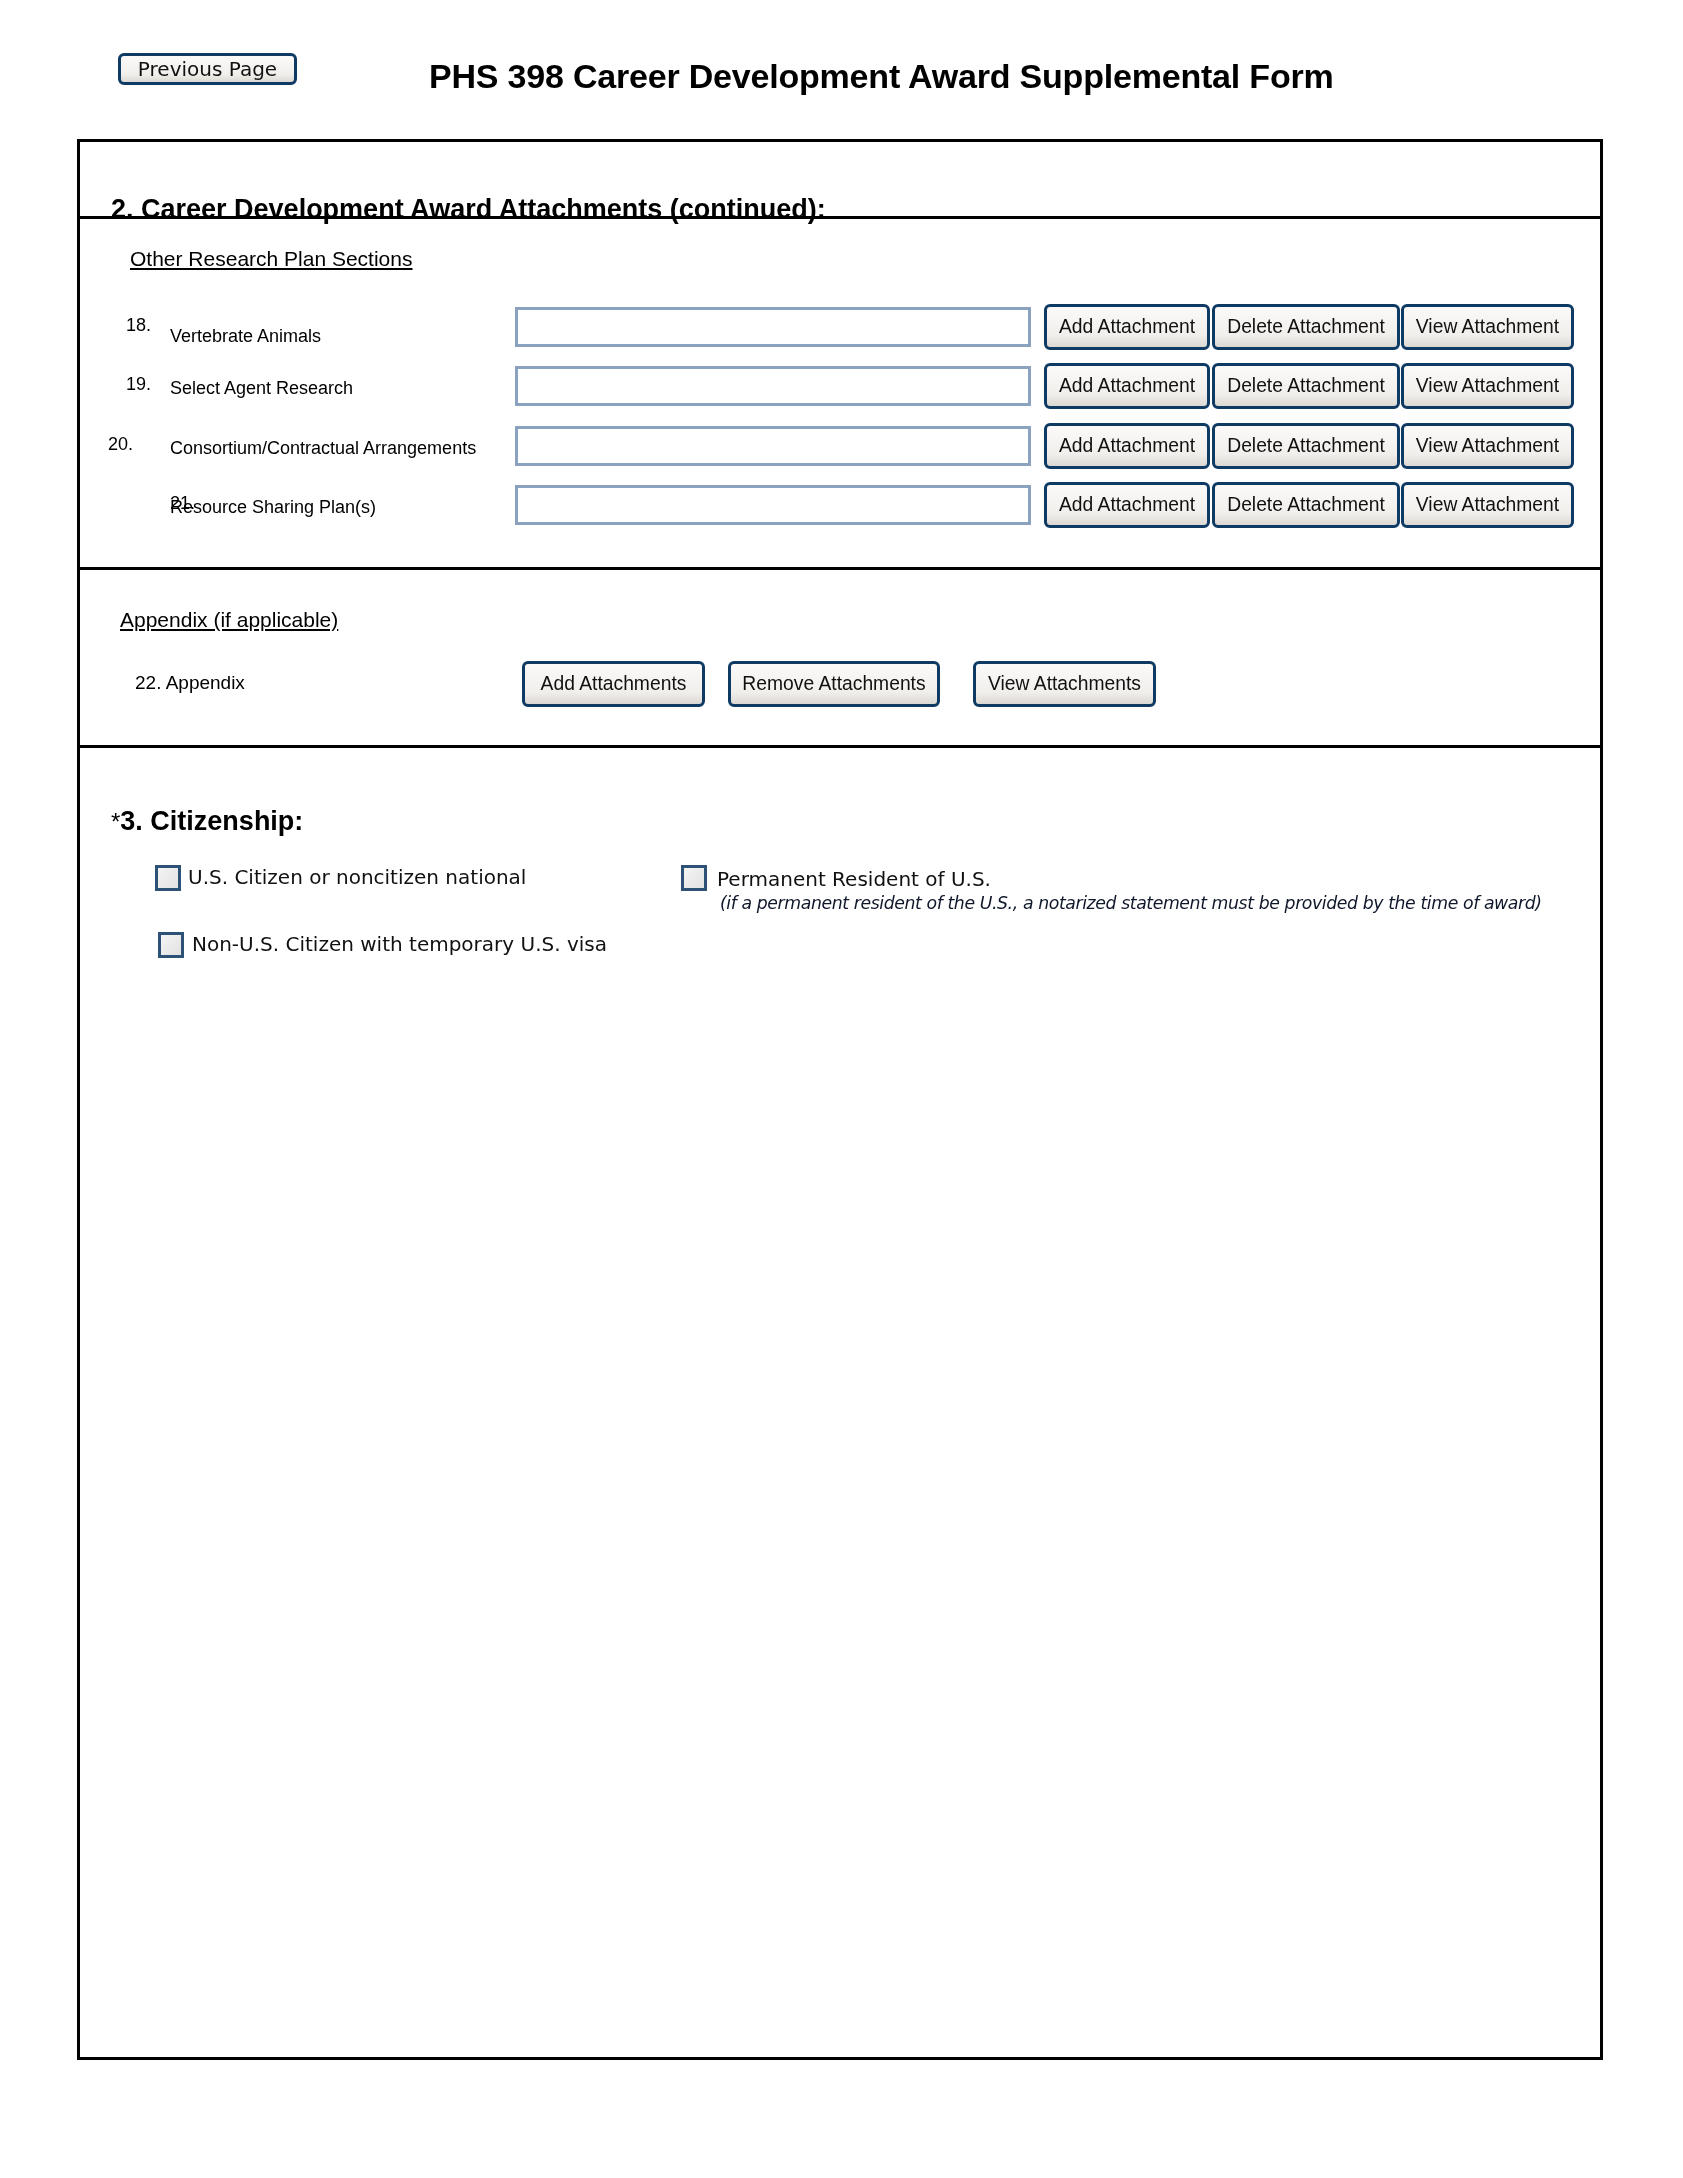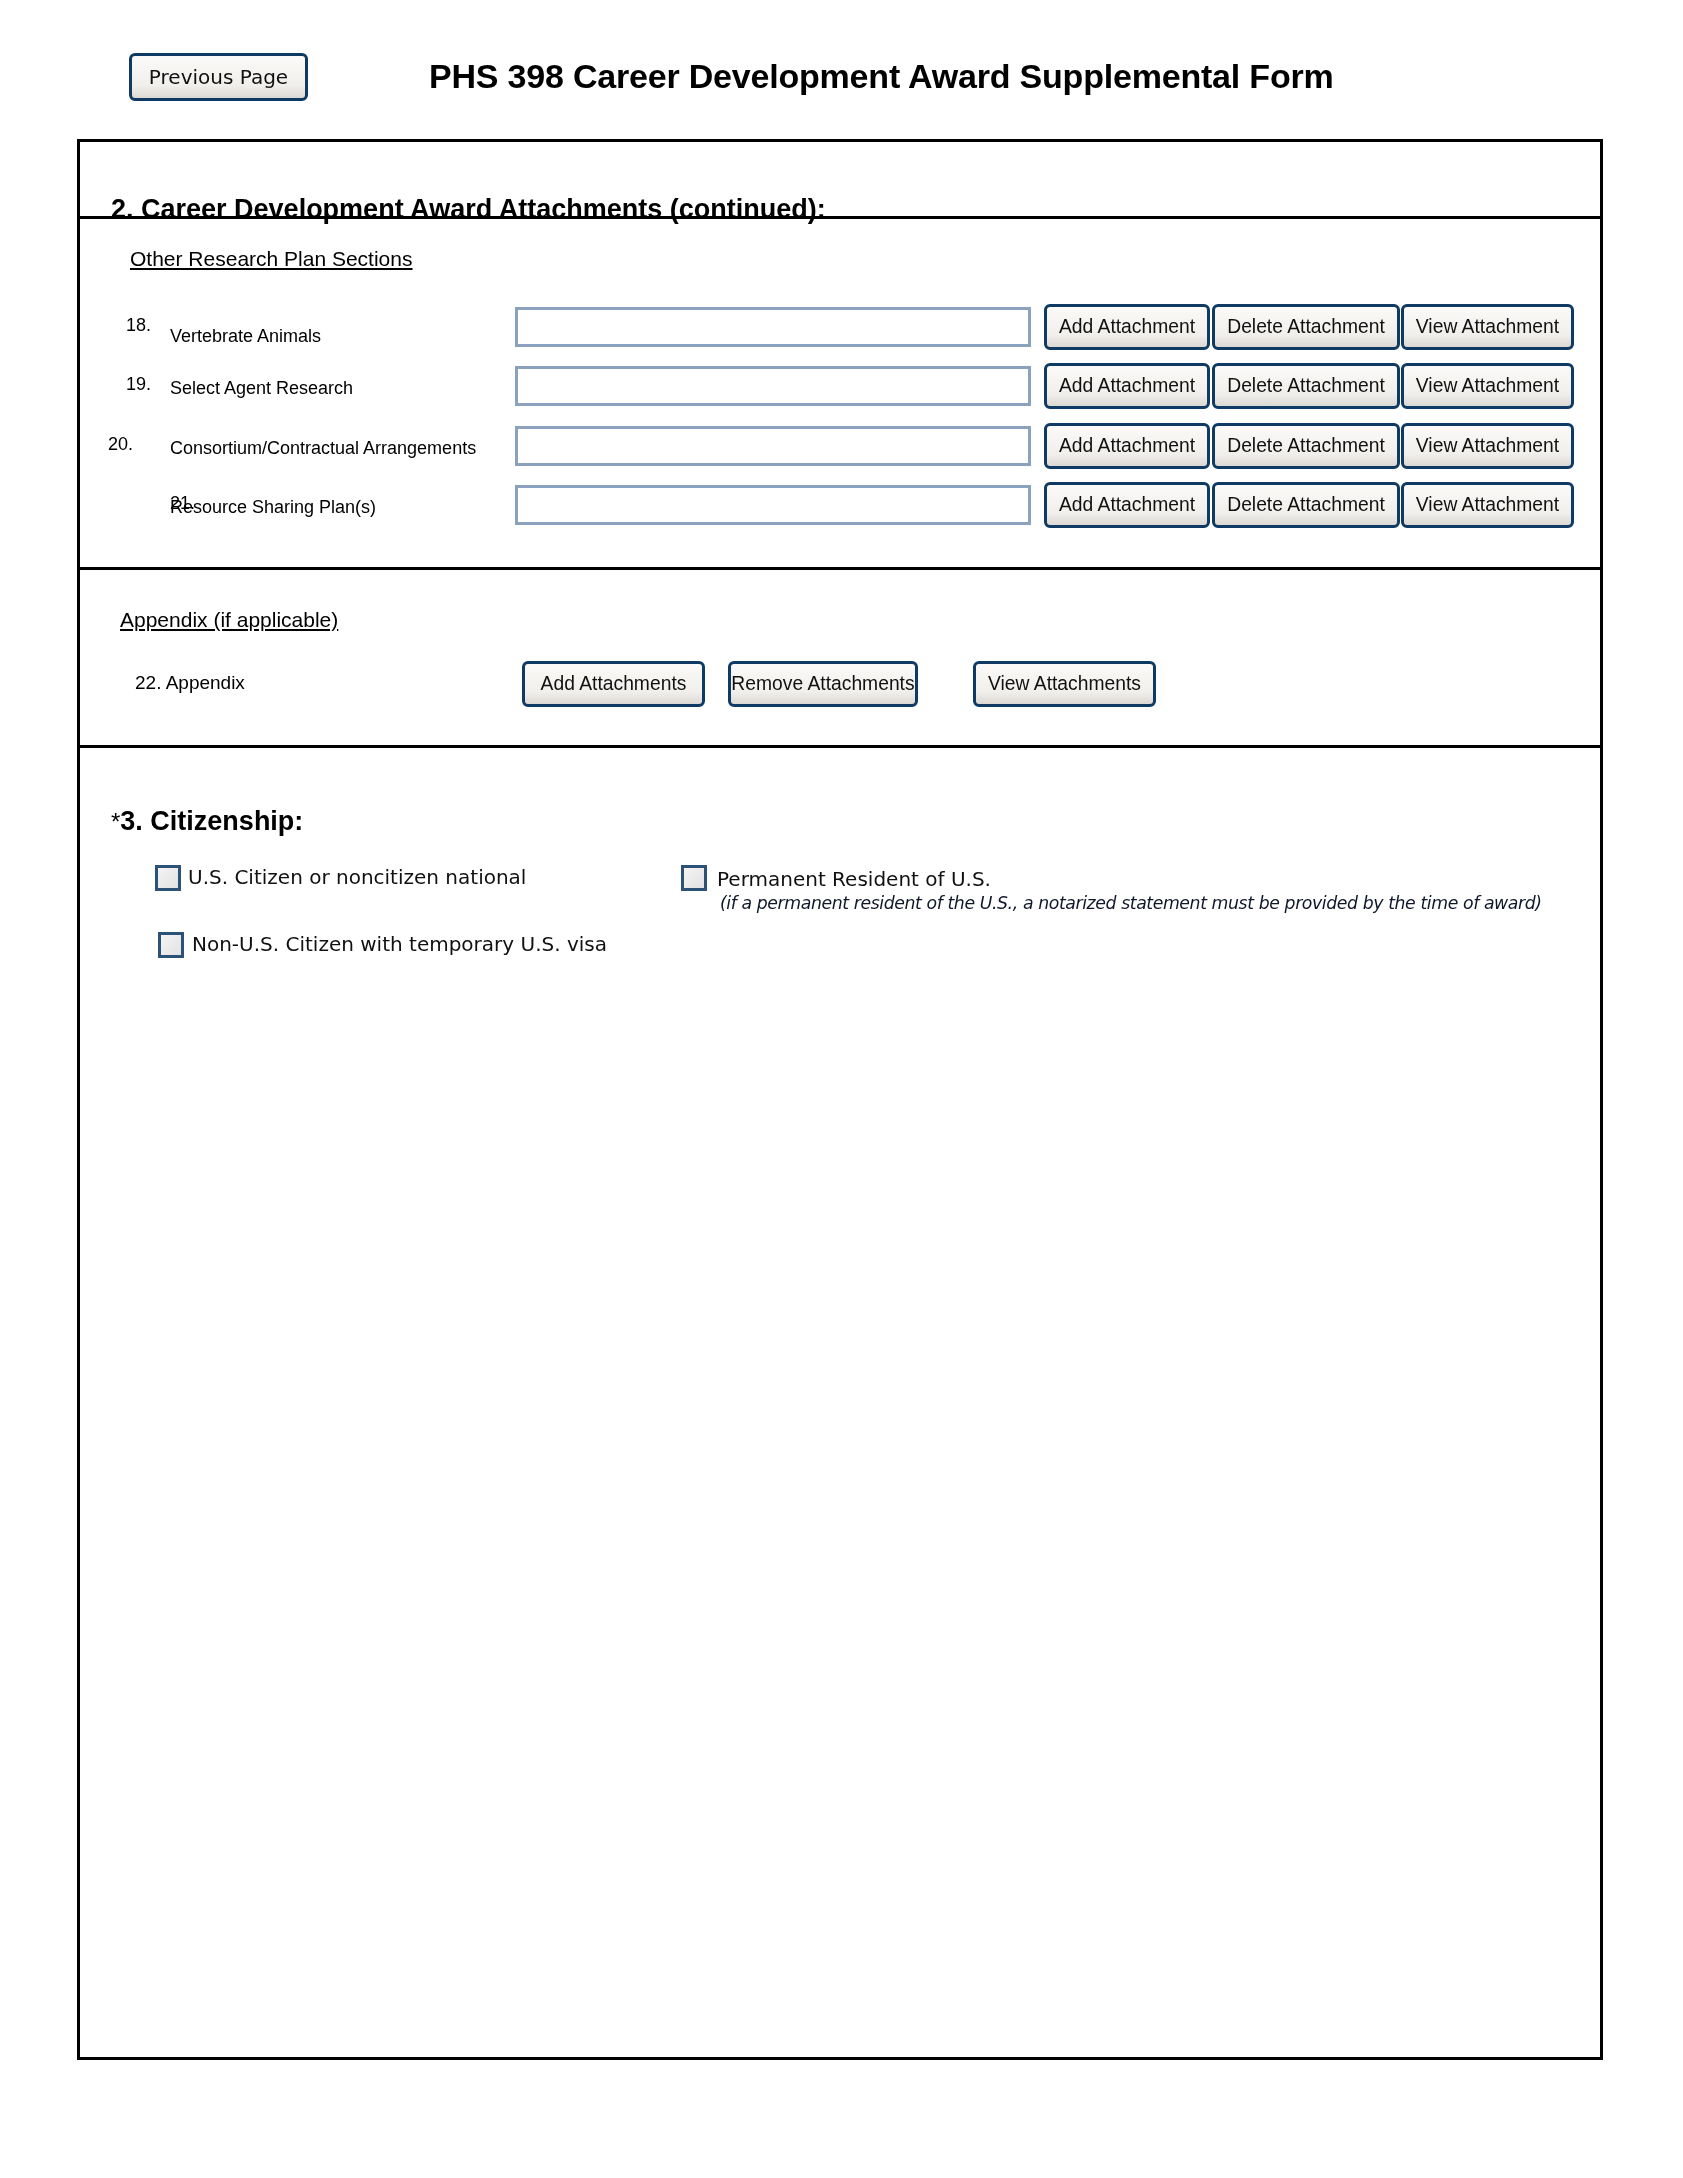--- a/index.html
+++ b/index.html
@@ -27,21 +27,21 @@
   .cit-title { left: 111px; top: 806px; font-size: 27px; font-weight: bold; white-space: nowrap; }
   .cit-title .star { font-weight: normal; font-size: 24px; }
   .checkbox { position: absolute; box-sizing: border-box; width: 26px; height: 26px;
               border: 3px solid #2d5278; background: linear-gradient(135deg, #f4f4f4, #e2e2e2); cursor: pointer; }
   .cb-label { font-family: "DejaVu Sans", sans-serif; font-size: 20px; white-space: nowrap; color: #111; }
   .cb-note { font-family: "DejaVu Sans", sans-serif; font-size: 17.3px; font-style: italic; white-space: nowrap; color: #0f172a; letter-spacing: -0.4px; }
 </style>
 </head>
 <body>
 
-<div class="btn" style="left:118px; top:53px; width:179px; height:48px; font-size:20px;margin-left:11px;">Previous Page</div>
+<div class="btn" style="left:118px; top:53px; width:179px; height:32px; font-size:20px;">Previous Page</div>
 <div class="abs page-title">PHS 398 Career Development Award Supplemental Form</div>
 
 <div class="abs outer"></div>
 <div class="hline" style="top:216px;"></div>
 <div class="hline" style="top:567px;"></div>
 <div class="hline" style="top:745px;"></div>
 
 <div class="abs sec-header">2. Career Development Award Attachments (continued):</div>
 
 <div class="abs subhead" style="left:130px; top:247px;">Other Research Plan Sections</div>
@@ -78,21 +78,21 @@
   <div class="abs row-label" style="left:170px; top:497px;">Resource Sharing Plan(s)</div>
   <div class="att-input" style="top:485px;"></div>
   <div class="btn small" style="left:1044px; top:482px; width:166px; height:46px;">Add Attachment</div>
   <div class="btn small" style="left:1212px; top:482px; width:188px; height:46px;">Delete Attachment</div>
   <div class="btn small" style="left:1401px; top:482px; width:173px; height:46px;">View Attachment</div>
 </div>
 
 <div class="abs subhead" style="left:120px; top:608px;">Appendix (if applicable)</div>
 <div class="abs row-label" style="left:135px; top:672px; font-size:19px;">22. Appendix</div>
 <div class="btn small" style="left:522px; top:661px; width:183px; height:46px;">Add Attachments</div>
-<div class="btn small" style="left:728px; top:661px; width:190px; height:46px;">Remove Attachments</div>
+<div class="btn small" style="left:728px; top:661px; width:212px; height:46px;">Remove Attachments</div>
 <div class="btn small" style="left:973px; top:661px; width:183px; height:46px;">View Attachments</div>
 
 <div class="abs cit-title"><span class="star">*</span><span>3. Citizenship:</span></div>
 
 <div>
   <div class="checkbox" style="left:155px; top:865px;"></div>
   <div class="abs cb-label" style="left:188px; top:865px;">U.S. Citizen or noncitizen national</div>
 </div>
 
 <div>

